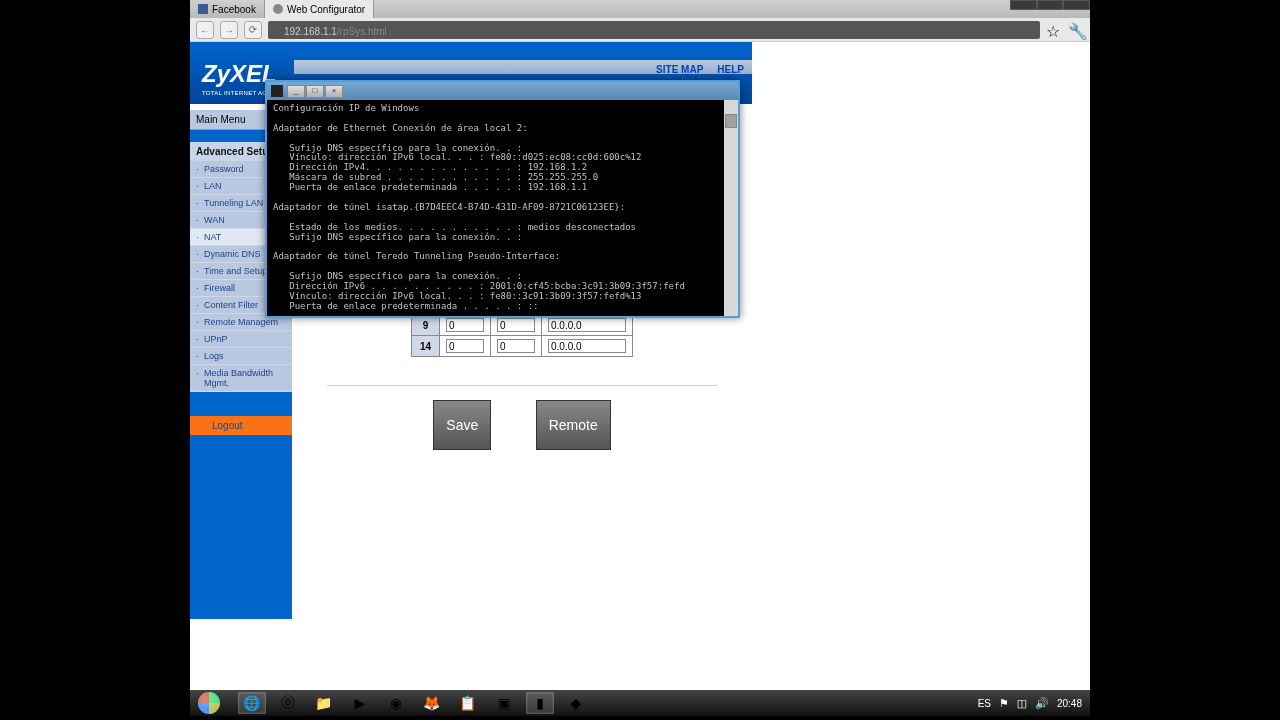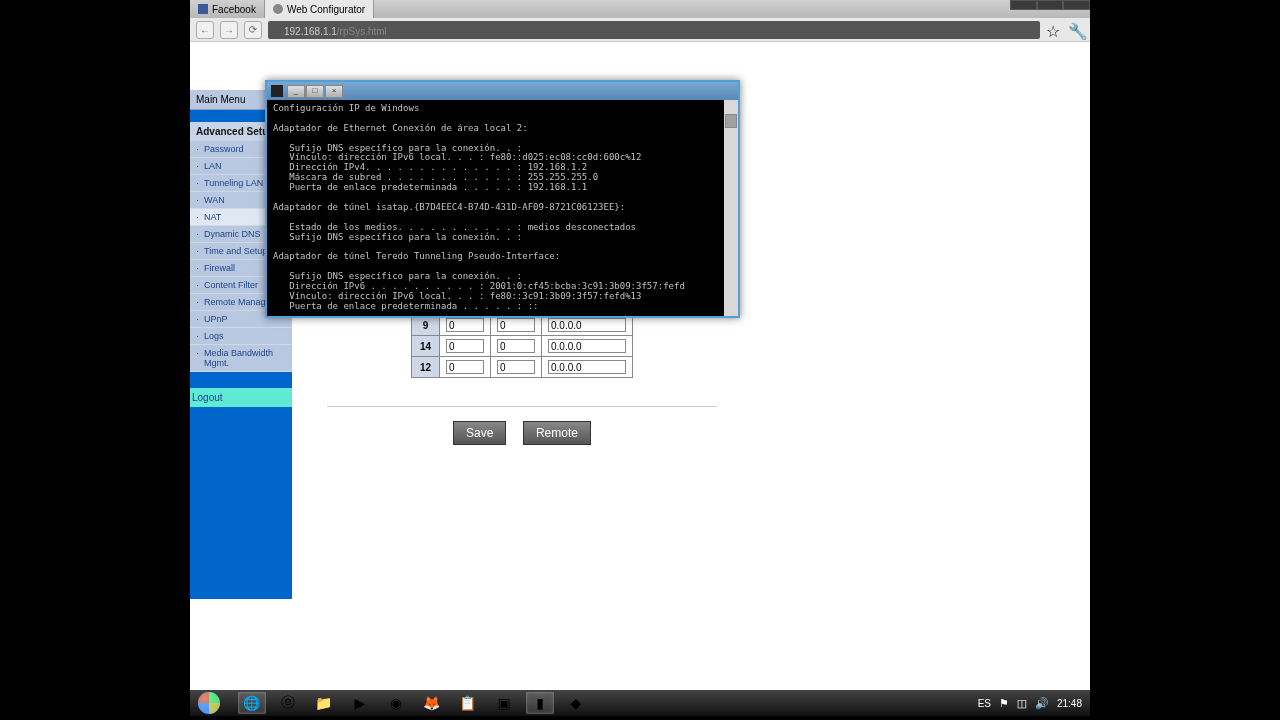--- a/index.html
+++ b/index.html
@@ -17,36 +17,36 @@
 .url-faded { color: #888; }
 .menu-icon { width: 16px; height: 16px; cursor: pointer; }
 .content-area { position: relative; height: 648px; }
 .router-page { position: absolute; left: 0; top: 0; width: 562px; height: 648px; background: #fff; }
 .router-header { height: 62px; background: linear-gradient(#0066cc,#004499); position: relative; }
 .logo { position: absolute; left: 12px; top: 18px; color: #fff; font-family: Arial; font-weight: bold; font-style: italic; font-size: 24px; }
 .logo-sub { position: absolute; left: 12px; top: 48px; color: #fff; font-size: 6px; letter-spacing: 0.3px; }
 .header-bar { position: absolute; right: 0; top: 18px; width: 458px; height: 14px; background: linear-gradient(#b8c8e0,#98b0d0); }
 .header-links { position: absolute; right: 8px; top: 22px; display: flex; gap: 14px; font-size: 10px; font-weight: bold; }
 .header-links a { color: #0044aa; text-decoration: none; cursor: pointer; }
-.sidebar { position: absolute; left: 0; top: 48px; width: 102px; height: 509px; background: #0066cc; }
+.sidebar { position: absolute; left: 0; top: 68px; width: 102px; height: 509px; background: #0066cc; }
 .side-section { background: #b8c8e0; color: #000; font-size: 10px; padding: 4px 6px; border-bottom: 1px solid #88a0c0; cursor: pointer; }
 .side-heading { background: #c8d4e8; color: #111; font-size: 10px; font-weight: bold; padding: 4px 6px; border-right: 2px solid #fff; }
 .side-item { background: #b8c8e0; color: #224488; font-size: 9px; padding: 3px 4px 3px 14px; border-bottom: 1px solid #d0d8e8; cursor: pointer; position: relative; }
 .side-item.active { background: #e0e8f4; }
 .side-item::before { content: "·"; position: absolute; left: 6px; color: #446; }
-.side-logout { background: #5eead4; color: #224488; font-size: 10px; padding: 4px 2px; margin-top: 4px; cursor: pointer; }
+.side-logout { background: #f97316; color: #224488; font-size: 10px; padding: 4px 22px; margin-top: 12px; cursor: pointer; }
 .main-panel { position: absolute; left: 102px; top: 62px; width: 460px; padding: 10px; }
 .rule-table { border-collapse: collapse; margin: 200px auto 0; font-size: 10px; }
 .rule-table td { border: 1px solid #888; padding: 3px 6px; text-align: center; background: #fff; }
 .rule-table td.idx { background: #d0d8e8; font-weight: bold; width: 28px; }
 .rule-table input { width: 38px; height: 14px; border: 1px solid #888; font-size: 10px; padding: 0 2px; }
 .rule-table input.ip { width: 78px; }
 .divider { width: 390px; height: 1px; background: #ccc; margin: 28px auto 14px; }
 .btn-row { text-align: center; }
-.btn { display: inline-block; background: linear-gradient(#888,#555); color: #fff; font-size: 12px; padding: 4px 12px; border: 1px solid #333; cursor: pointer; margin: 0 6px; }
+.btn { display: inline-block; background: linear-gradient(#888,#555); color: #fff; font-size: 14px; padding: 16px 12px; border: 1px solid #333; cursor: pointer; margin: 0 20px; }
 
 .cmd-window { position: absolute; left: 265px; top: 80px; width: 475px; height: 238px; background: #000; border: 2px solid #52a0d8; box-shadow: 0 0 8px rgba(0,0,0,0.5); }
 .cmd-title { height: 18px; background: linear-gradient(#7aa8d0,#5888b8); display: flex; align-items: center; padding: 0 4px; font-size: 10px; color: #333; }
 .cmd-title-icon { width: 12px; height: 12px; background: #222; margin-right: 4px; }
 .cmd-title-text { flex: 1; }
 .cmd-btns { display: flex; gap: 1px; }
 .cmd-btn { width: 18px; height: 13px; background: linear-gradient(#e0e0e0,#b0b0b0); border: 1px solid #888; font-size: 8px; text-align: center; cursor: pointer; }
 .cmd-body { padding: 4px 6px; color: #c0c0c0; font-family: "Lucida Console", monospace; font-size: 9px; line-height: 1.1; white-space: pre; overflow: hidden; height: 216px; position: relative; }
 .cmd-scroll { position: absolute; right: 0; top: 0; width: 14px; height: 216px; background: #d8d8d8; }
 .cmd-thumb { width: 12px; height: 14px; background: #a0a0a0; margin: 14px auto 0; border: 1px solid #888; }
@@ -96,20 +96,29 @@
     <div class="url-bar">
       <span>192.168.1.1</span>
         <span class="url-faded">/rpSys.html</span>
     </div>
     <span class="menu-icon">☆</span>
     <span class="menu-icon">🔧</span>
   </div>
 
   <div class="content-area">
     <div class="router-page">
+      <div class="router-header">
+        <div class="logo">ZyXEL</div>
+        <div class="logo-sub">TOTAL INTERNET ACCESS SOLUTION</div>
+        <div class="header-bar"></div>
+        <div class="header-links">
+          <a>SITE MAP</a>
+          <a>HELP</a>
+        </div>
+      </div>
       <div class="sidebar">
         <div class="side-section">Main Menu</div>
         <div style="height:12px;background:#0066cc"></div>
         <div class="side-heading">Advanced Setup</div>
         <div id="menu-items">
             <div class="side-item">Password</div>
             <div class="side-item">LAN</div>
             <div class="side-item">Tunneling LAN</div>
             <div class="side-item">WAN</div>
             <div class="side-item active">NAT</div>
@@ -133,26 +142,20 @@
                 <td><input value="0" style=""></td>
                 <td><input value="0" style=""></td>
                 <td><input class="ip" value="0.0.0.0" style=""></td>
               </tr>
               <tr>
                 <td class="idx">14</td>
                 <td><input value="0" style=""></td>
                 <td><input value="0" style=""></td>
                 <td><input class="ip" value="0.0.0.0" style=""></td>
               </tr>
-              <tr>
-                <td class="idx">12</td>
-                <td><input value="0" style=""></td>
-                <td><input value="0" style=""></td>
-                <td><input class="ip" value="0.0.0.0" style=""></td>
-              </tr>
             </tbody>
         </table>
         <div class="divider"></div>
         <div class="btn-row">
           <span class="btn">Save</span>
           <span class="btn">Remote</span>
         </div>
       </div>
     </div>
   </div>
@@ -211,15 +214,15 @@
     <div class="task-icon">📋</div>
     <div class="task-icon">▣</div>
     <div class="task-icon active">▮</div>
     <div class="task-icon">◆</div>
   </div>
   <div class="tray">
     <span>ES</span>
     <span class="tray-icon">⚑</span>
     <span class="tray-icon">◫</span>
     <span class="tray-icon">🔊</span>
-    <span>21:48</span>
+    <span>20:48</span>
   </div>
 </div>
 
 </body></html>

